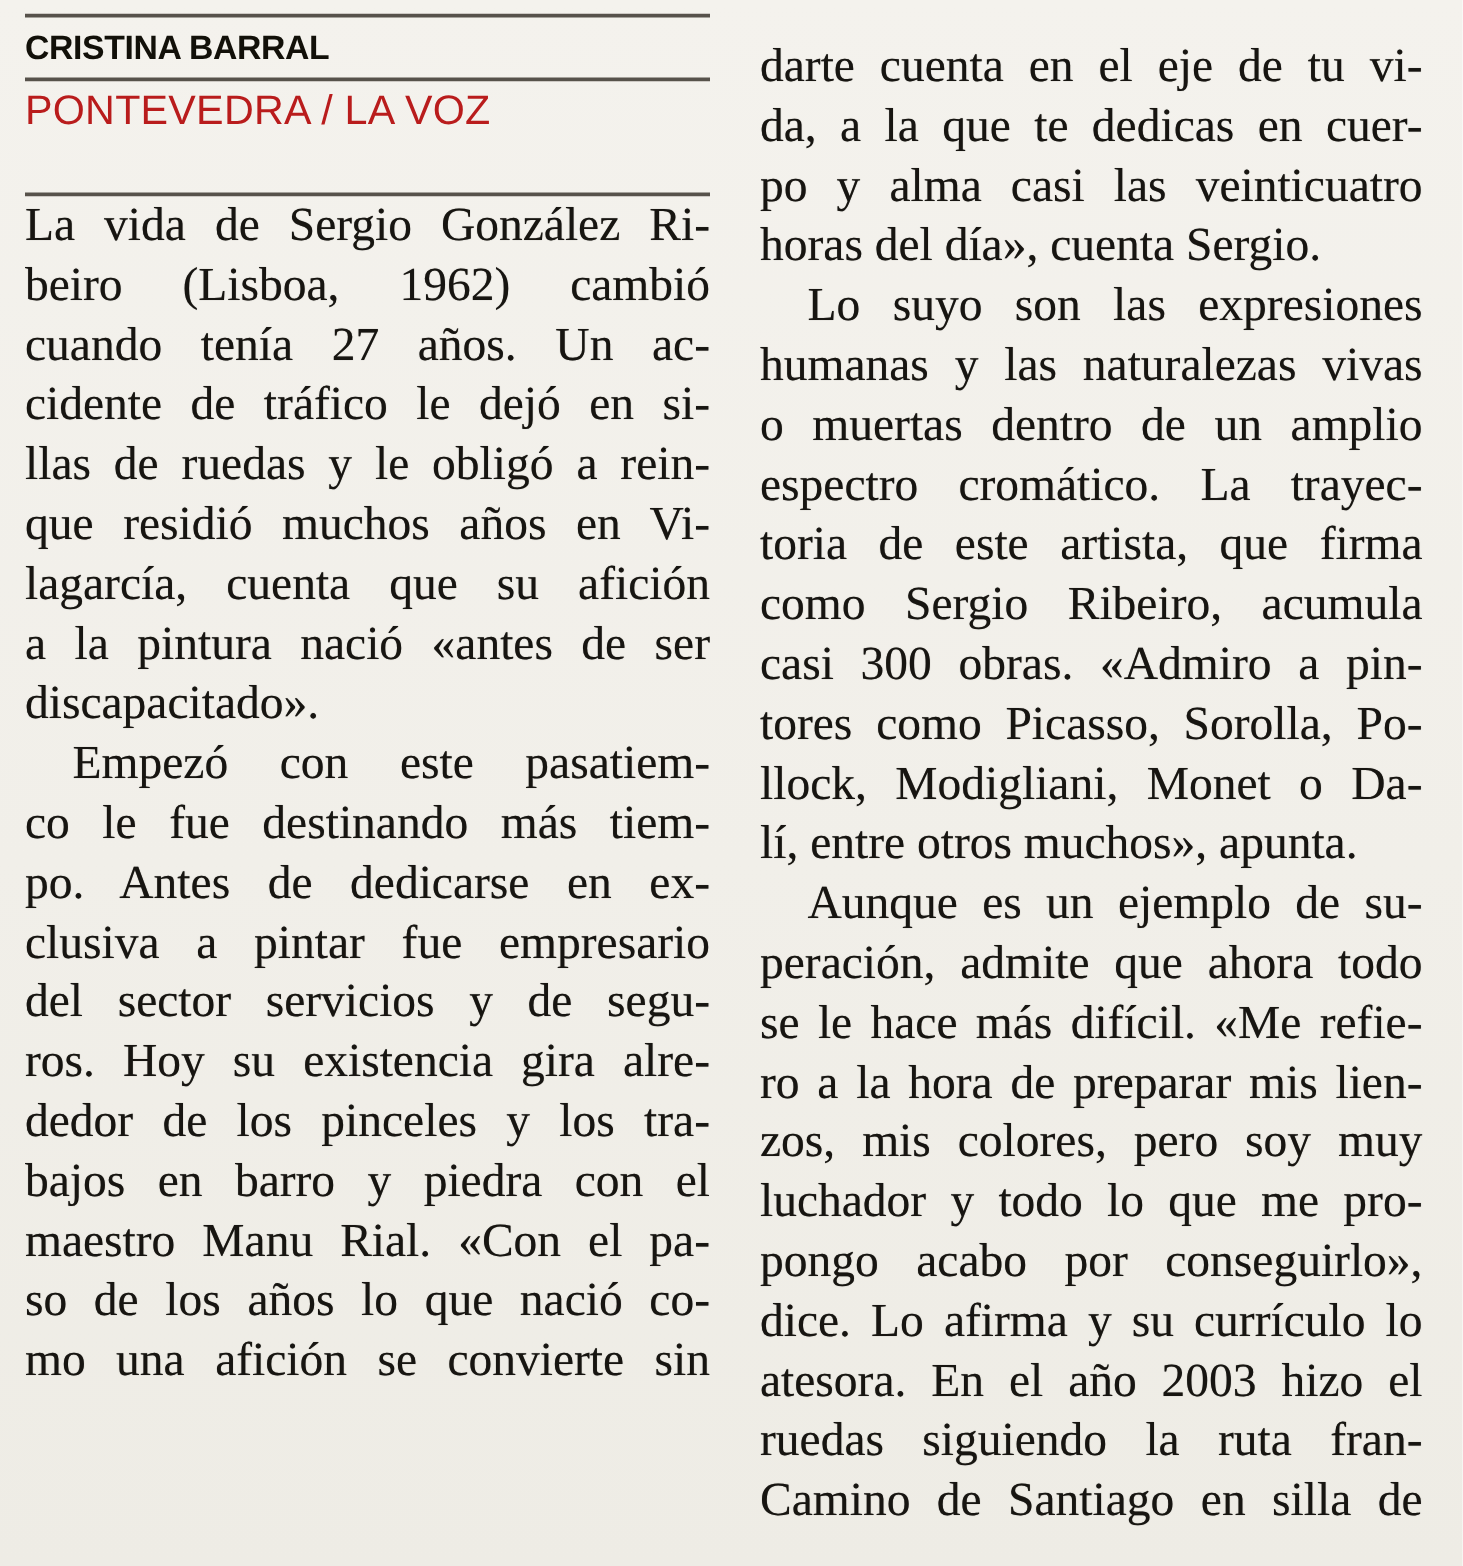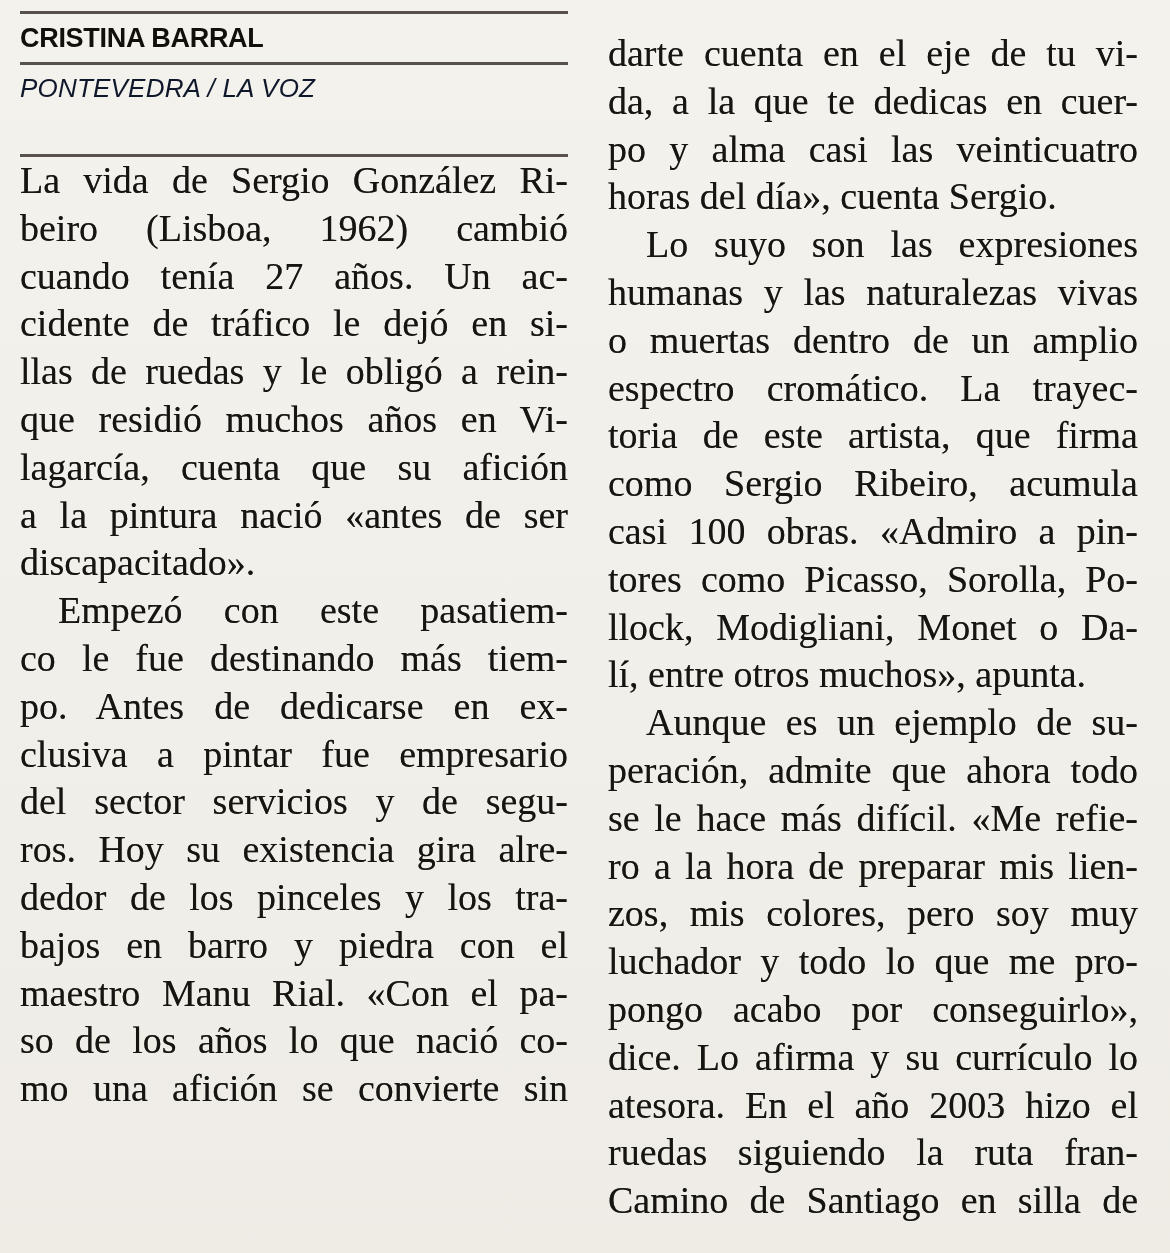--- a/index.html
+++ b/index.html
@@ -30,25 +30,24 @@
   .author {
     font-family: "Liberation Sans", "DejaVu Sans", sans-serif;
     font-weight: bold;
     font-size: 27px;
     line-height: 48px;
     letter-spacing: -0.3px;
     color: #121009;
   }
   .agency {
     font-family: "Liberation Sans", "DejaVu Sans", sans-serif;
-    font-size: 26px;
+    font-size: 33px;
     line-height: 46px;
     letter-spacing: 0.2px;
-    color: #0f172a;
-    font-style: italic;
+    color: #b91c1c;
   }
   .byline-spacer { height: 43px; }
 
   
   .body-text { }
   .col-right .body-text { margin-top: 30px; }
   .line {
     font-size: 38px;
     line-height: 47.8px;
     height: 47.8px;
@@ -106,21 +105,21 @@
         <div class="line">darte cuenta en el eje de tu vi-</div>
         <div class="line">da, a la que te dedicas en cuer-</div>
         <div class="line">po y alma casi las veinticuatro</div>
         <div class="line end">horas del día», cuenta Sergio.</div>
         <div class="line indent">Lo suyo son las expresiones</div>
         <div class="line">humanas y las naturalezas vivas</div>
         <div class="line">o muertas dentro de un amplio</div>
         <div class="line">espectro cromático. La trayec-</div>
         <div class="line">toria de este artista, que firma</div>
         <div class="line">como Sergio Ribeiro, acumula</div>
-        <div class="line">casi 100 obras. «Admiro a pin-</div>
+        <div class="line">casi 300 obras. «Admiro a pin-</div>
         <div class="line">tores como Picasso, Sorolla, Po-</div>
         <div class="line">llock, Modigliani, Monet o Da-</div>
         <div class="line end">lí, entre otros muchos», apunta.</div>
         <div class="line indent">Aunque es un ejemplo de su-</div>
         <div class="line">peración, admite que ahora todo</div>
         <div class="line">se le hace más difícil. «Me refie-</div>
         <div class="line">ro a la hora de preparar mis lien-</div>
         <div class="line">zos, mis colores, pero soy muy</div>
         <div class="line">luchador y todo lo que me pro-</div>
         <div class="line">pongo acabo por conseguirlo»,</div>

